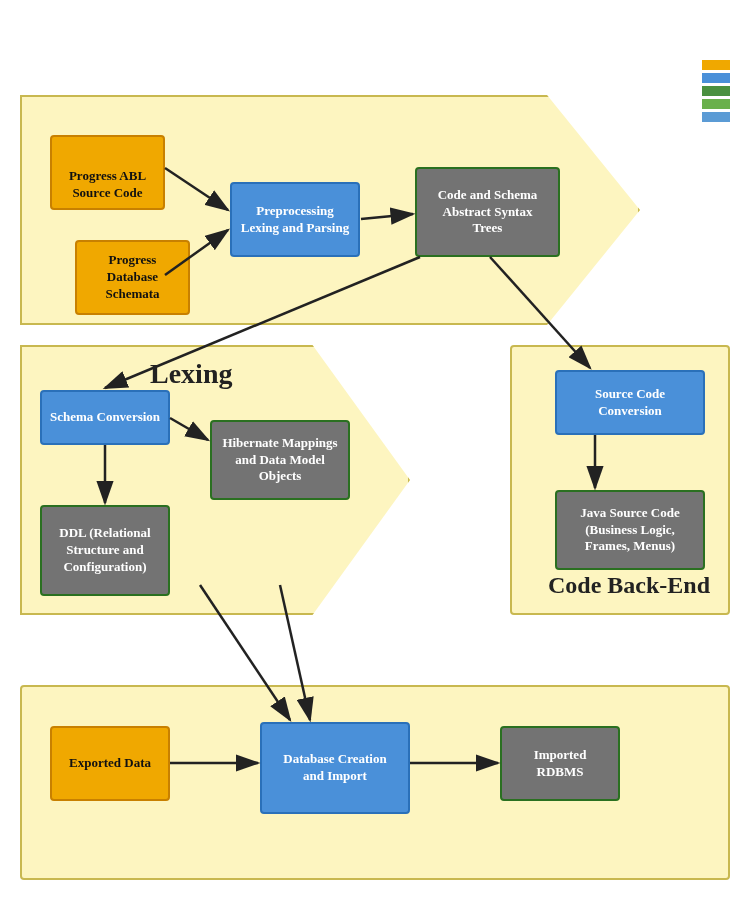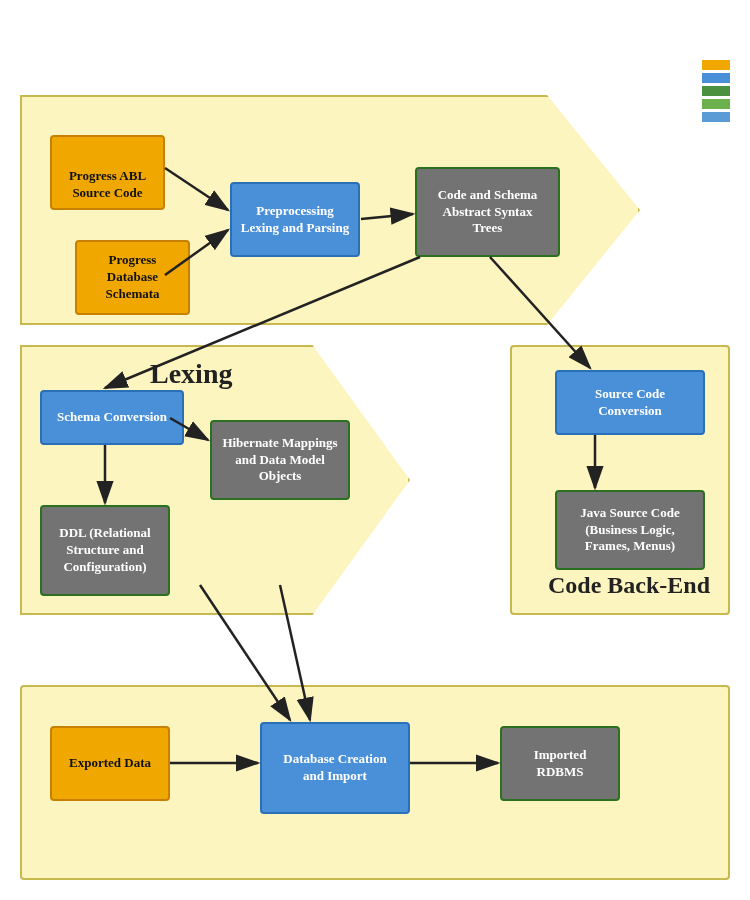--- a/index.html
+++ b/index.html
@@ -189,21 +189,21 @@
     <span>Preprocessing<br>Lexing and Parsing</span>
   </div>
 
   <div class="box box-green" style="top:167px; left:415px; width:145px; height:90px;">
     <span>Code and Schema<br>Abstract Syntax<br>Trees</span>
   </div>
 
   <div class="middle-bg"></div>
   <div class="middle-label">Lexing</div>
 
-  <div class="box box-blue" style="top:390px; left:40px; width:144px; height:55px;">
+  <div class="box box-blue" style="top:390px; left:40px; width:130px; height:55px;">
     <span>Schema Conversion</span>
   </div>
 
   <div class="box box-green" style="top:420px; left:210px; width:140px; height:80px;">
     <span>Hibernate Mappings<br>and Data Model<br>Objects</span>
   </div>
 
   <div class="box box-green" style="top:505px; left:40px; width:130px; height:91px;">
     <span>DDL (Relational<br>Structure and<br>Configuration)</span>
   </div>

